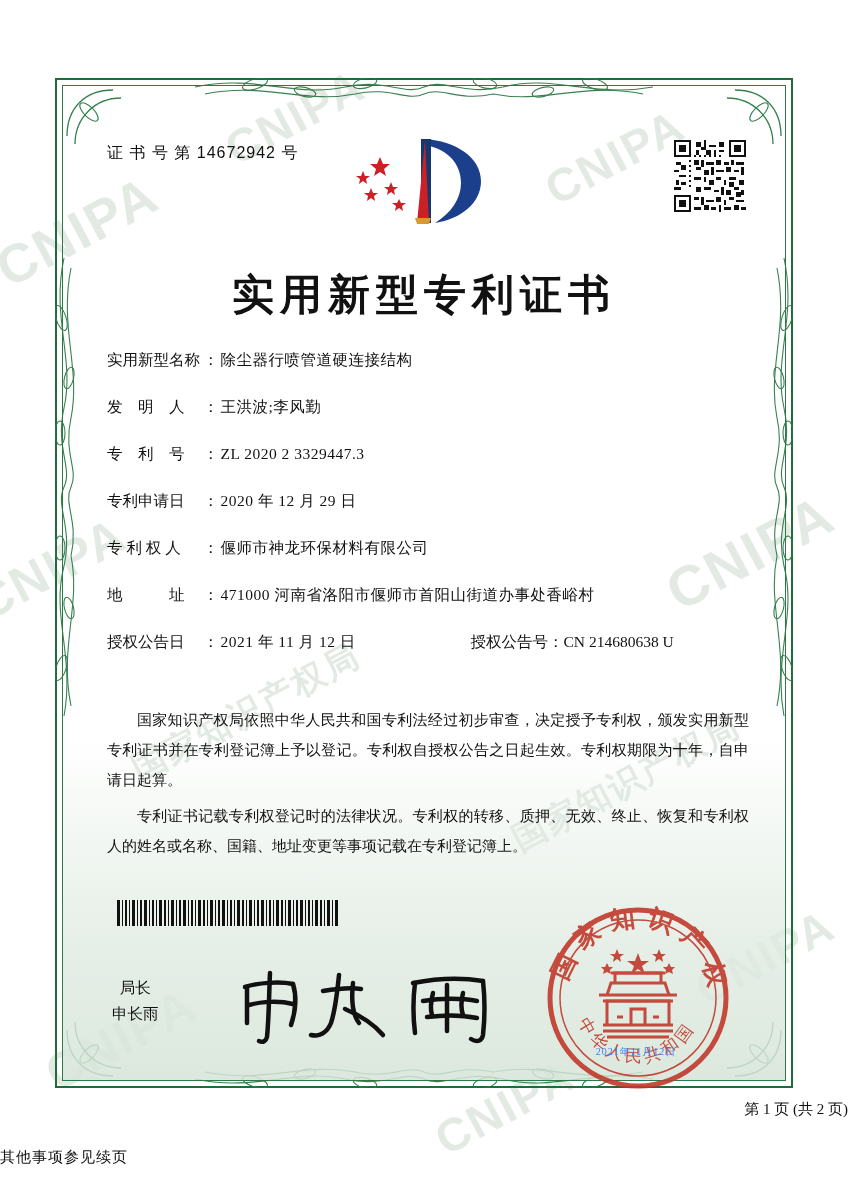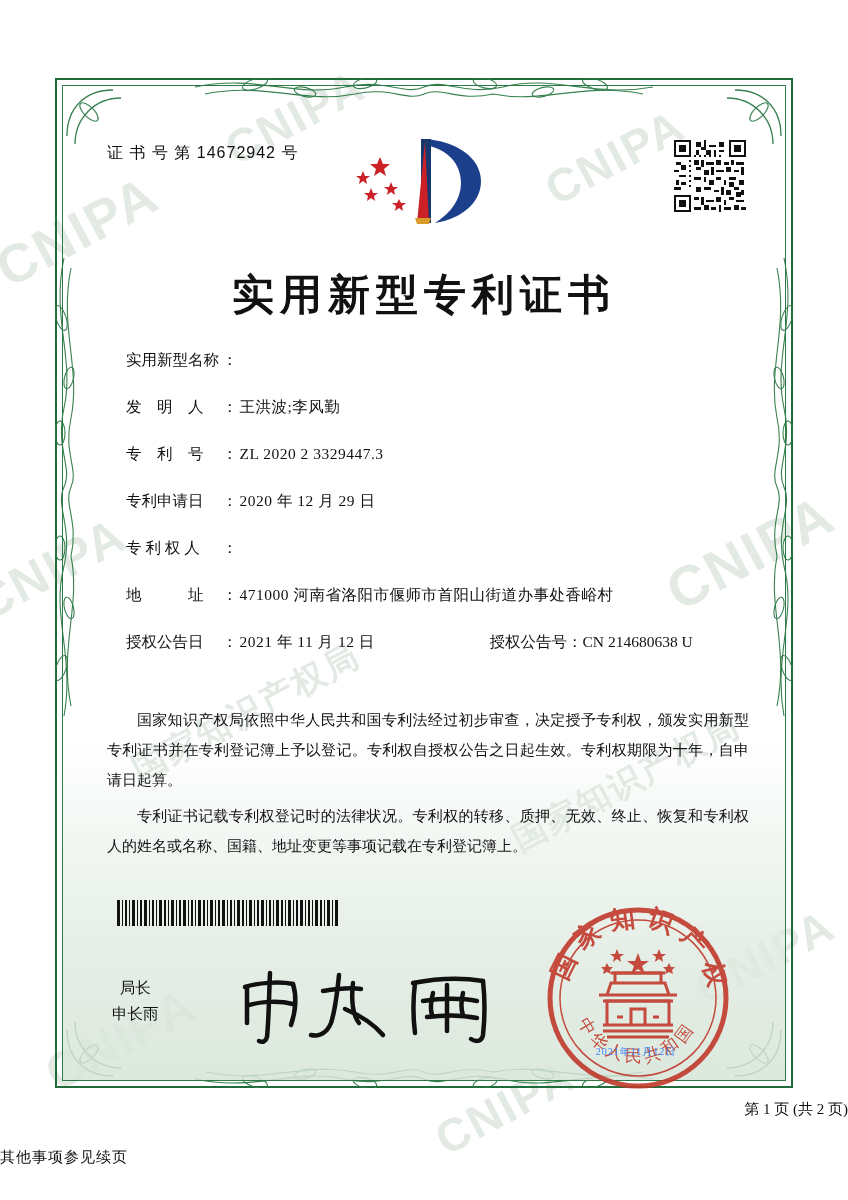--- a/index.html
+++ b/index.html
@@ -126,21 +126,20 @@
     align-items: baseline;
     margin-bottom: 26px;
     font-size: 15.5px;
     color: #111;
   }
   .field-label {
     width: 96px;
     flex: 0 0 96px;
     letter-spacing: 0;
     white-space: nowrap;
-    margin-left: 19px;
   }
   .field-colon {
     flex: 0 0 auto;
     padding-right: 2px;
   }
   .field-value {
     flex: 1 1 auto;
     letter-spacing: .5px;
   }
   .field-row.dual .field-value {
@@ -459,39 +458,41 @@
         <polygon points="60,64 62,68 67,68 63,71 64,76 60,73 56,76 57,71 53,68 58,68"></polygon>
       </g>
     </svg>
 
     <div class="title">实用新型专利证书</div>
 
     <div class="fields">
       <div class="field-row">
         <span class="field-label">实用新型名称</span>
         <span class="field-colon">：</span>
+        <span class="field-value">除尘器行喷管道硬连接结构</span>
       </div>
       <div class="field-row">
         <span class="field-label">发　明　人</span>
         <span class="field-colon">：</span>
         <span class="field-value">王洪波;李风勤</span>
       </div>
       <div class="field-row">
         <span class="field-label">专　利　号</span>
         <span class="field-colon">：</span>
         <span class="field-value">ZL 2020 2 3329447.3</span>
       </div>
       <div class="field-row">
         <span class="field-label">专利申请日</span>
         <span class="field-colon">：</span>
         <span class="field-value">2020 年 12 月 29 日</span>
       </div>
       <div class="field-row">
         <span class="field-label">专 利 权 人</span>
         <span class="field-colon">：</span>
+        <span class="field-value">偃师市神龙环保材料有限公司</span>
       </div>
       <div class="field-row">
         <span class="field-label">地　　　址</span>
         <span class="field-colon">：</span>
         <span class="field-value">471000 河南省洛阳市偃师市首阳山街道办事处香峪村</span>
       </div>
       <div class="field-row dual">
         <span class="field-label">授权公告日</span>
         <span class="field-colon">：</span>
         <span class="field-value">2021 年 11 月 12 日</span>

